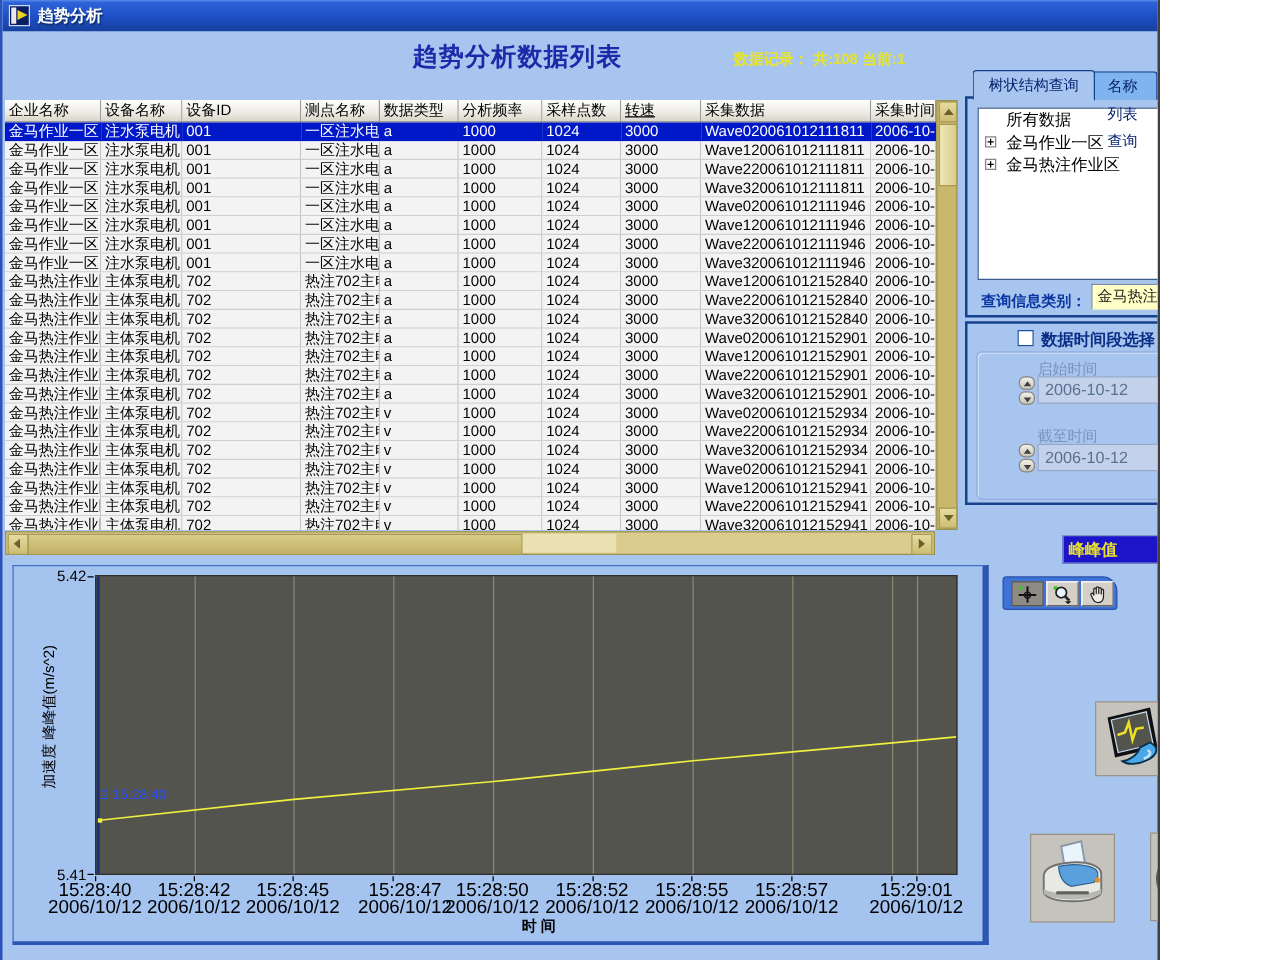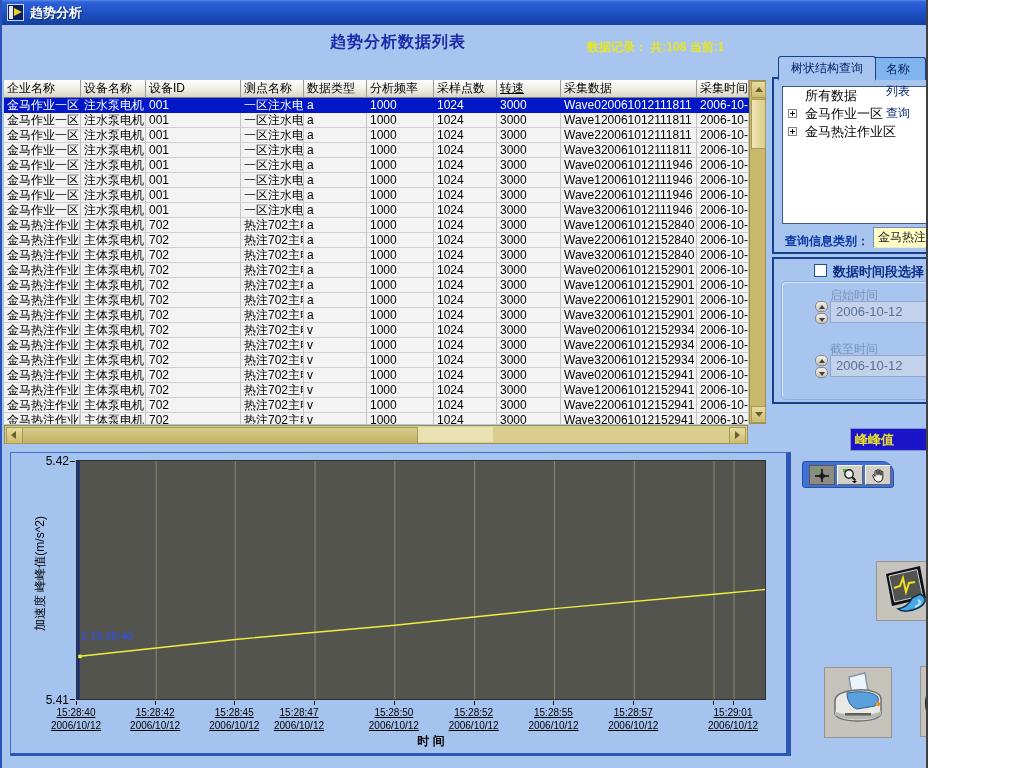--- a/index.html
+++ b/index.html
@@ -9,21 +9,21 @@
   
   #titlebar{left:0;top:0;width:1024px;height:25px;
     background:linear-gradient(180deg,#5A8AE8 0%,#2E62D8 8%,#1D4EC4 55%,#16409E 100%);}
   #title-icon{left:5px;top:4px;width:17px;height:17px;background:#0A1E64;border:1px solid #C8D8F8;box-sizing:border-box;}
   #title-icon .film{position:absolute;left:1px;top:1px;width:4px;height:13px;background:#E8E8E8;}
   #title-icon .play{position:absolute;left:6px;top:3px;width:0;height:0;border-left:8px solid #F0D020;border-top:4px solid transparent;border-bottom:4px solid transparent;}
   #title-text{left:28px;top:4px;color:#FFFFFF;font-size:13px;font-weight:bold;text-shadow:1px 1px 1px #10306E;}
   #close-btn{right:5px;top:3px;width:21px;height:19px;border-radius:3px;border:1px solid #DCE8FC;
     background:linear-gradient(180deg,#7AA2F0,#3560C8 60%,#2850B0);display:flex;align-items:center;justify-content:center;}
   
-  #page-title{left:328px;top:32px;font-size:16px;font-weight:bold;color:#1A2AA8;letter-spacing:1px;}
+  #page-title{left:328px;top:32px;font-size:20px;font-weight:bold;color:#1A2AA8;letter-spacing:1px;}
   #record-info{left:585px;top:39px;font-size:12px;font-weight:bold;color:#E8E428;}
   
   #table{left:2px;top:80px;width:745px;height:344px;background:#FFFFFF;overflow:hidden;border-right:1px solid #E8E8E8;}
   #thead{display:flex;height:18px;}
   .th{box-sizing:border-box;height:18px;line-height:17px;font-size:12px;color:#000;
     background:linear-gradient(180deg,#FFFFFF,#EDEBE3 60%,#D8D4C8);border-right:1px solid #9A9A9A;border-bottom:1px solid #808080;
     padding-left:3px;white-space:nowrap;overflow:hidden;flex:none;}
   .tr{display:flex;height:15px;}
   .td{box-sizing:border-box;height:15px;line-height:14px;font-size:12px;color:#000;background:#F3F3F3;
     border-right:1px solid #C4C4C4;border-bottom:1px solid #CFCFCF;padding-left:3px;white-space:nowrap;overflow:hidden;flex:none;}
@@ -70,21 +70,21 @@
   #combo .val{position:absolute;left:4px;top:2px;font-size:13px;font-weight:bold;color:#E8E030;}
   #combo .drop{position:absolute;right:1px;top:1px;width:17px;height:19px;background:linear-gradient(180deg,#E4EEFC,#BCD2F0);border:1px solid #88A8D8;box-sizing:border-box;
     display:flex;align-items:center;justify-content:center;font-size:8px;color:#2050A0;}
   
   #chartpanel{left:8px;top:452px;width:781px;height:304px;background:#A4C3EF;
     border:1px solid #4070C8;border-right:5px solid #2D55B2;border-bottom:3px solid #2D55B2;box-sizing:border-box;}
   #plot{position:absolute;left:65px;top:7px;width:690px;height:240px;background:#54544E;border:1px solid #30302C;box-sizing:border-box;}
   .ytick{position:absolute;width:42px;text-align:right;font-size:12px;color:#000;}
   .ytickmark{position:absolute;width:5px;height:1px;background:#000;}
   #ylabel{position:absolute;left:-72px;top:113px;width:200px;height:15px;text-align:center;transform:rotate(-90deg);font-size:12px;color:#000;}
-  .xtick{position:absolute;width:84px;text-align:center;font-size:10px;color:#000;line-height:13px;text-decoration:underline;}
+  .xtick{position:absolute;width:84px;text-align:center;font-size:15px;color:#000;line-height:13px;}
   .xtickmark{position:absolute;width:1px;height:4px;background:#000;top:248px;}
   #xtitle{position:absolute;left:355px;top:280px;width:130px;text-align:center;font-size:12px;color:#000;font-weight:bold;}
   #cursor-note{position:absolute;left:4px;top:169px;font-size:11px;color:#2850FF;white-space:nowrap;}
   
   #palette{left:800px;top:461px;width:92px;height:27px;background:#3E72D6;border:1px solid #2850A8;border-radius:3px 12px 3px 3px;box-sizing:border-box;}
   .ptool{position:absolute;top:3px;width:26px;height:20px;box-sizing:border-box;display:flex;align-items:center;justify-content:center;}
   .ptool.pressed{background:#8E8A84;border:1px solid #5A564E;}
   .ptool.up{background:#D4D0C8;border:1px solid #FFF;border-right-color:#6A665E;border-bottom-color:#6A665E;}
   
   .graybtn{background:#C6C2BC;border:1px solid #98948C;box-sizing:border-box;display:flex;align-items:center;justify-content:center;}
@@ -512,21 +512,21 @@
         <div class="xtick" style="left: 102.12px; top: 253px;">
           <div>15:28:42</div>
           <div>2006/10/12</div>
         </div>
         <div class="xtickmark" style="left: 223.24px;"></div>
         <div class="xtick" style="left: 181.24px; top: 253px;">
           <div>15:28:45</div>
           <div>2006/10/12</div>
         </div>
         <div class="xtickmark" style="left: 303.048px;"></div>
-        <div class="xtick" style="left: 246px; top: 253px;">
+        <div class="xtick" style="left: 271px; top: 253px;">
           <div>15:28:47</div>
           <div>2006/10/12</div>
         </div>
         <div class="xtickmark" style="left: 382.856px;"></div>
         <div class="xtick" style="left: 340.856px; top: 253px;">
           <div>15:28:50</div>
           <div>2006/10/12</div>
         </div>
         <div class="xtickmark" style="left: 462.664px;"></div>
         <div class="xtick" style="left: 420.664px; top: 253px;">

